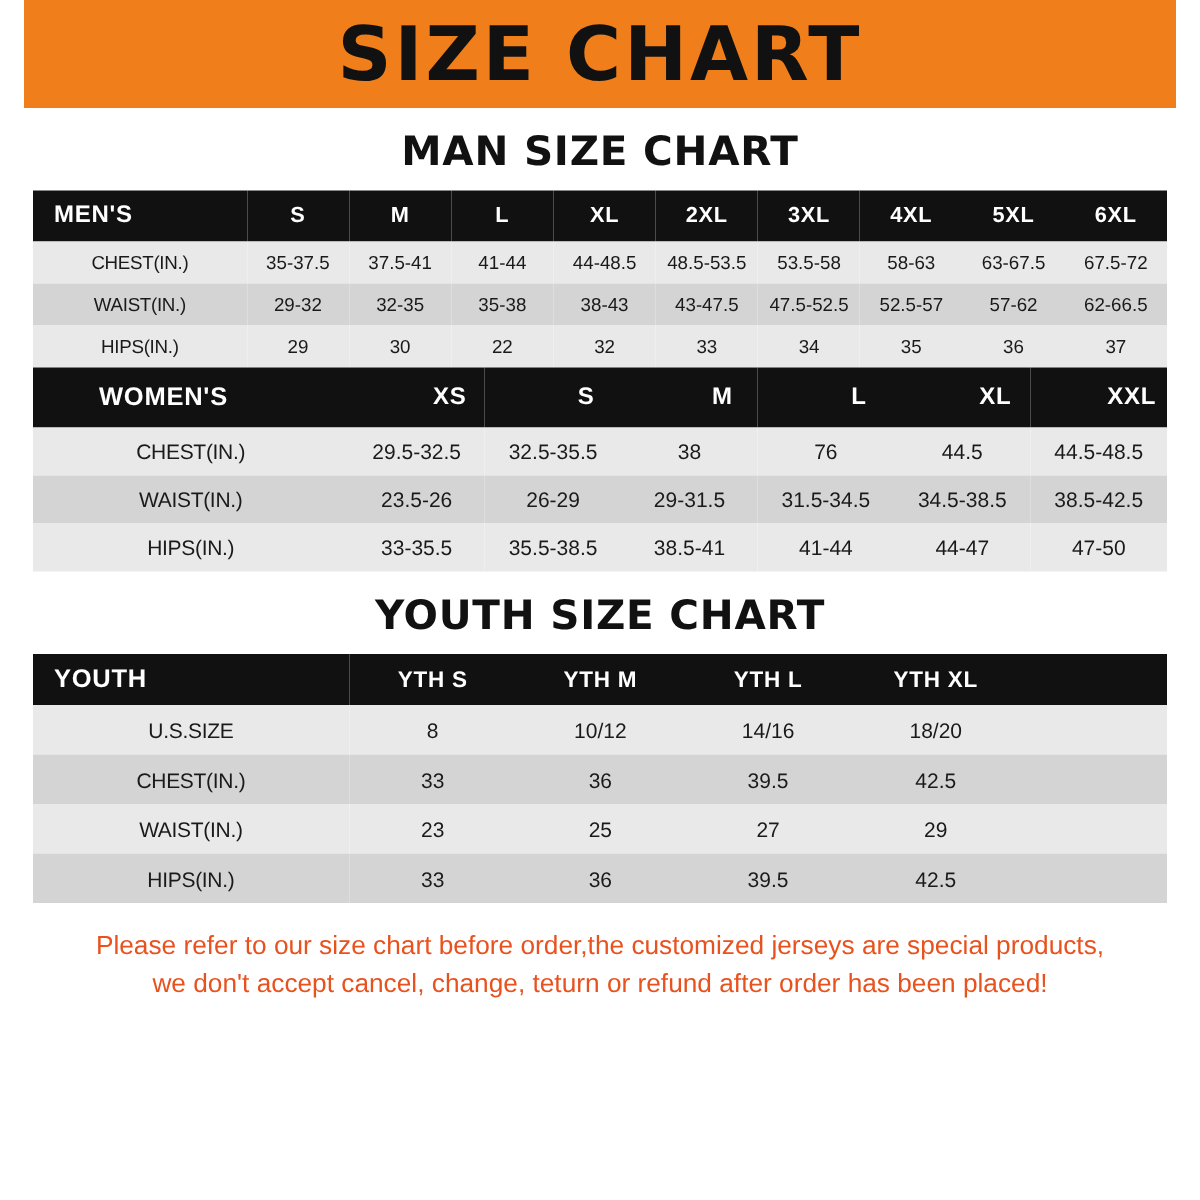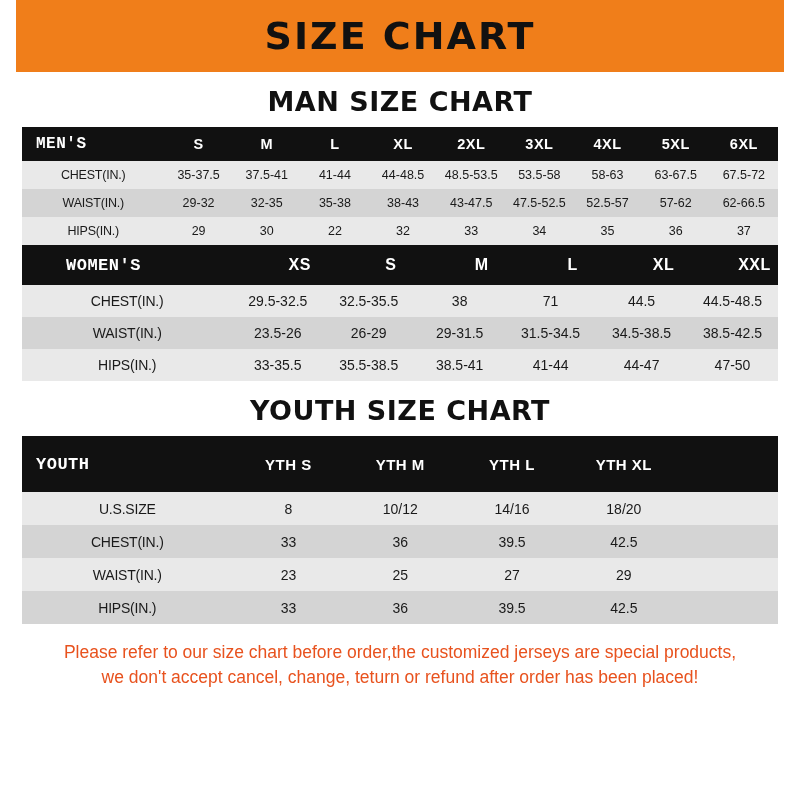--- a/index.html
+++ b/index.html
@@ -35,21 +35,21 @@
     top: 0;
     bottom: 0;
     width: 16px;
     background: #ffffff;
   }
   .header-bar .edge-left { left: 0; }
   .header-bar .edge-right { right: 0; }
   .header-title {
     font-family: "DejaVu Sans", sans-serif;
     font-weight: bold;
-    font-size: 38px;
+    font-size: 50px;
     letter-spacing: 2px;
     color: #111111;
     line-height: 1;
     z-index: 2;
   }
   .section {
     padding: 0 22px;
     box-sizing: border-box;
   }
   .section-title {
@@ -78,21 +78,21 @@
   }
   table.size-table thead th {
     background: #111111;
     color: #ffffff;
     font-weight: bold;
     height: 34px;
     font-size: 14.5px;
     letter-spacing: 0.5px;
   }
   table.size-table thead th.row-label {
-    font-family: Liberation Mono, monospace;
+    font-family: Liberation Sans, sans-serif;
     font-size: 16px;
     font-weight: bold;
     text-align: left;
     padding-left: 14px;
     letter-spacing: 0.5px;
     margin-left: 12px;
   }
   table.size-table tbody tr.odd td { background: #e9e9e9; }
   table.size-table tbody tr.even td { background: #d4d4d4; }
   table.size-table tbody td.row-label {
@@ -104,21 +104,21 @@
   
   #women-table thead th { font-size: 16px; }
   #women-table thead th.row-label { font-size: 17px; }
   #women-table th, #women-table td { font-size: 14px; height: 32px; }
   #women-table thead th { height: 40px; padding-left: 44px; }
   #women-table tbody td.row-label { font-size: 14px; }
   
   #youth-table thead th { font-size: 15px; }
   #youth-table thead th.row-label { font-size: 17px; }
   #youth-table th, #youth-table td { font-size: 14px; height: 33px; }
-  #youth-table thead th { height: 56px; }
+  #youth-table thead th { height: 34px; }
   #youth-table tbody td.row-label { font-size: 14px; }
   .notice {
     margin-top: 16px;
     padding: 0 20px;
     text-align: center;
     color: #E8521E;
     font-size: 17.5px;
     line-height: 1.4;
     font-family: "Liberation Sans", sans-serif;
   }
@@ -205,21 +205,21 @@
           <th>XL</th>
           <th>XXL</th>
         </tr>
       </thead>
       <tbody>
         <tr class="odd">
           <td class="row-label">CHEST(IN.)</td>
           <td>29.5-32.5</td>
           <td>32.5-35.5</td>
           <td>38</td>
-          <td>71</td>
+          <td>76</td>
           <td>44.5</td>
           <td>44.5-48.5</td>
         </tr>
         <tr class="even">
           <td class="row-label">WAIST(IN.)</td>
           <td>23.5-26</td>
           <td>26-29</td>
           <td>29-31.5</td>
           <td>31.5-34.5</td>
           <td>34.5-38.5</td>

